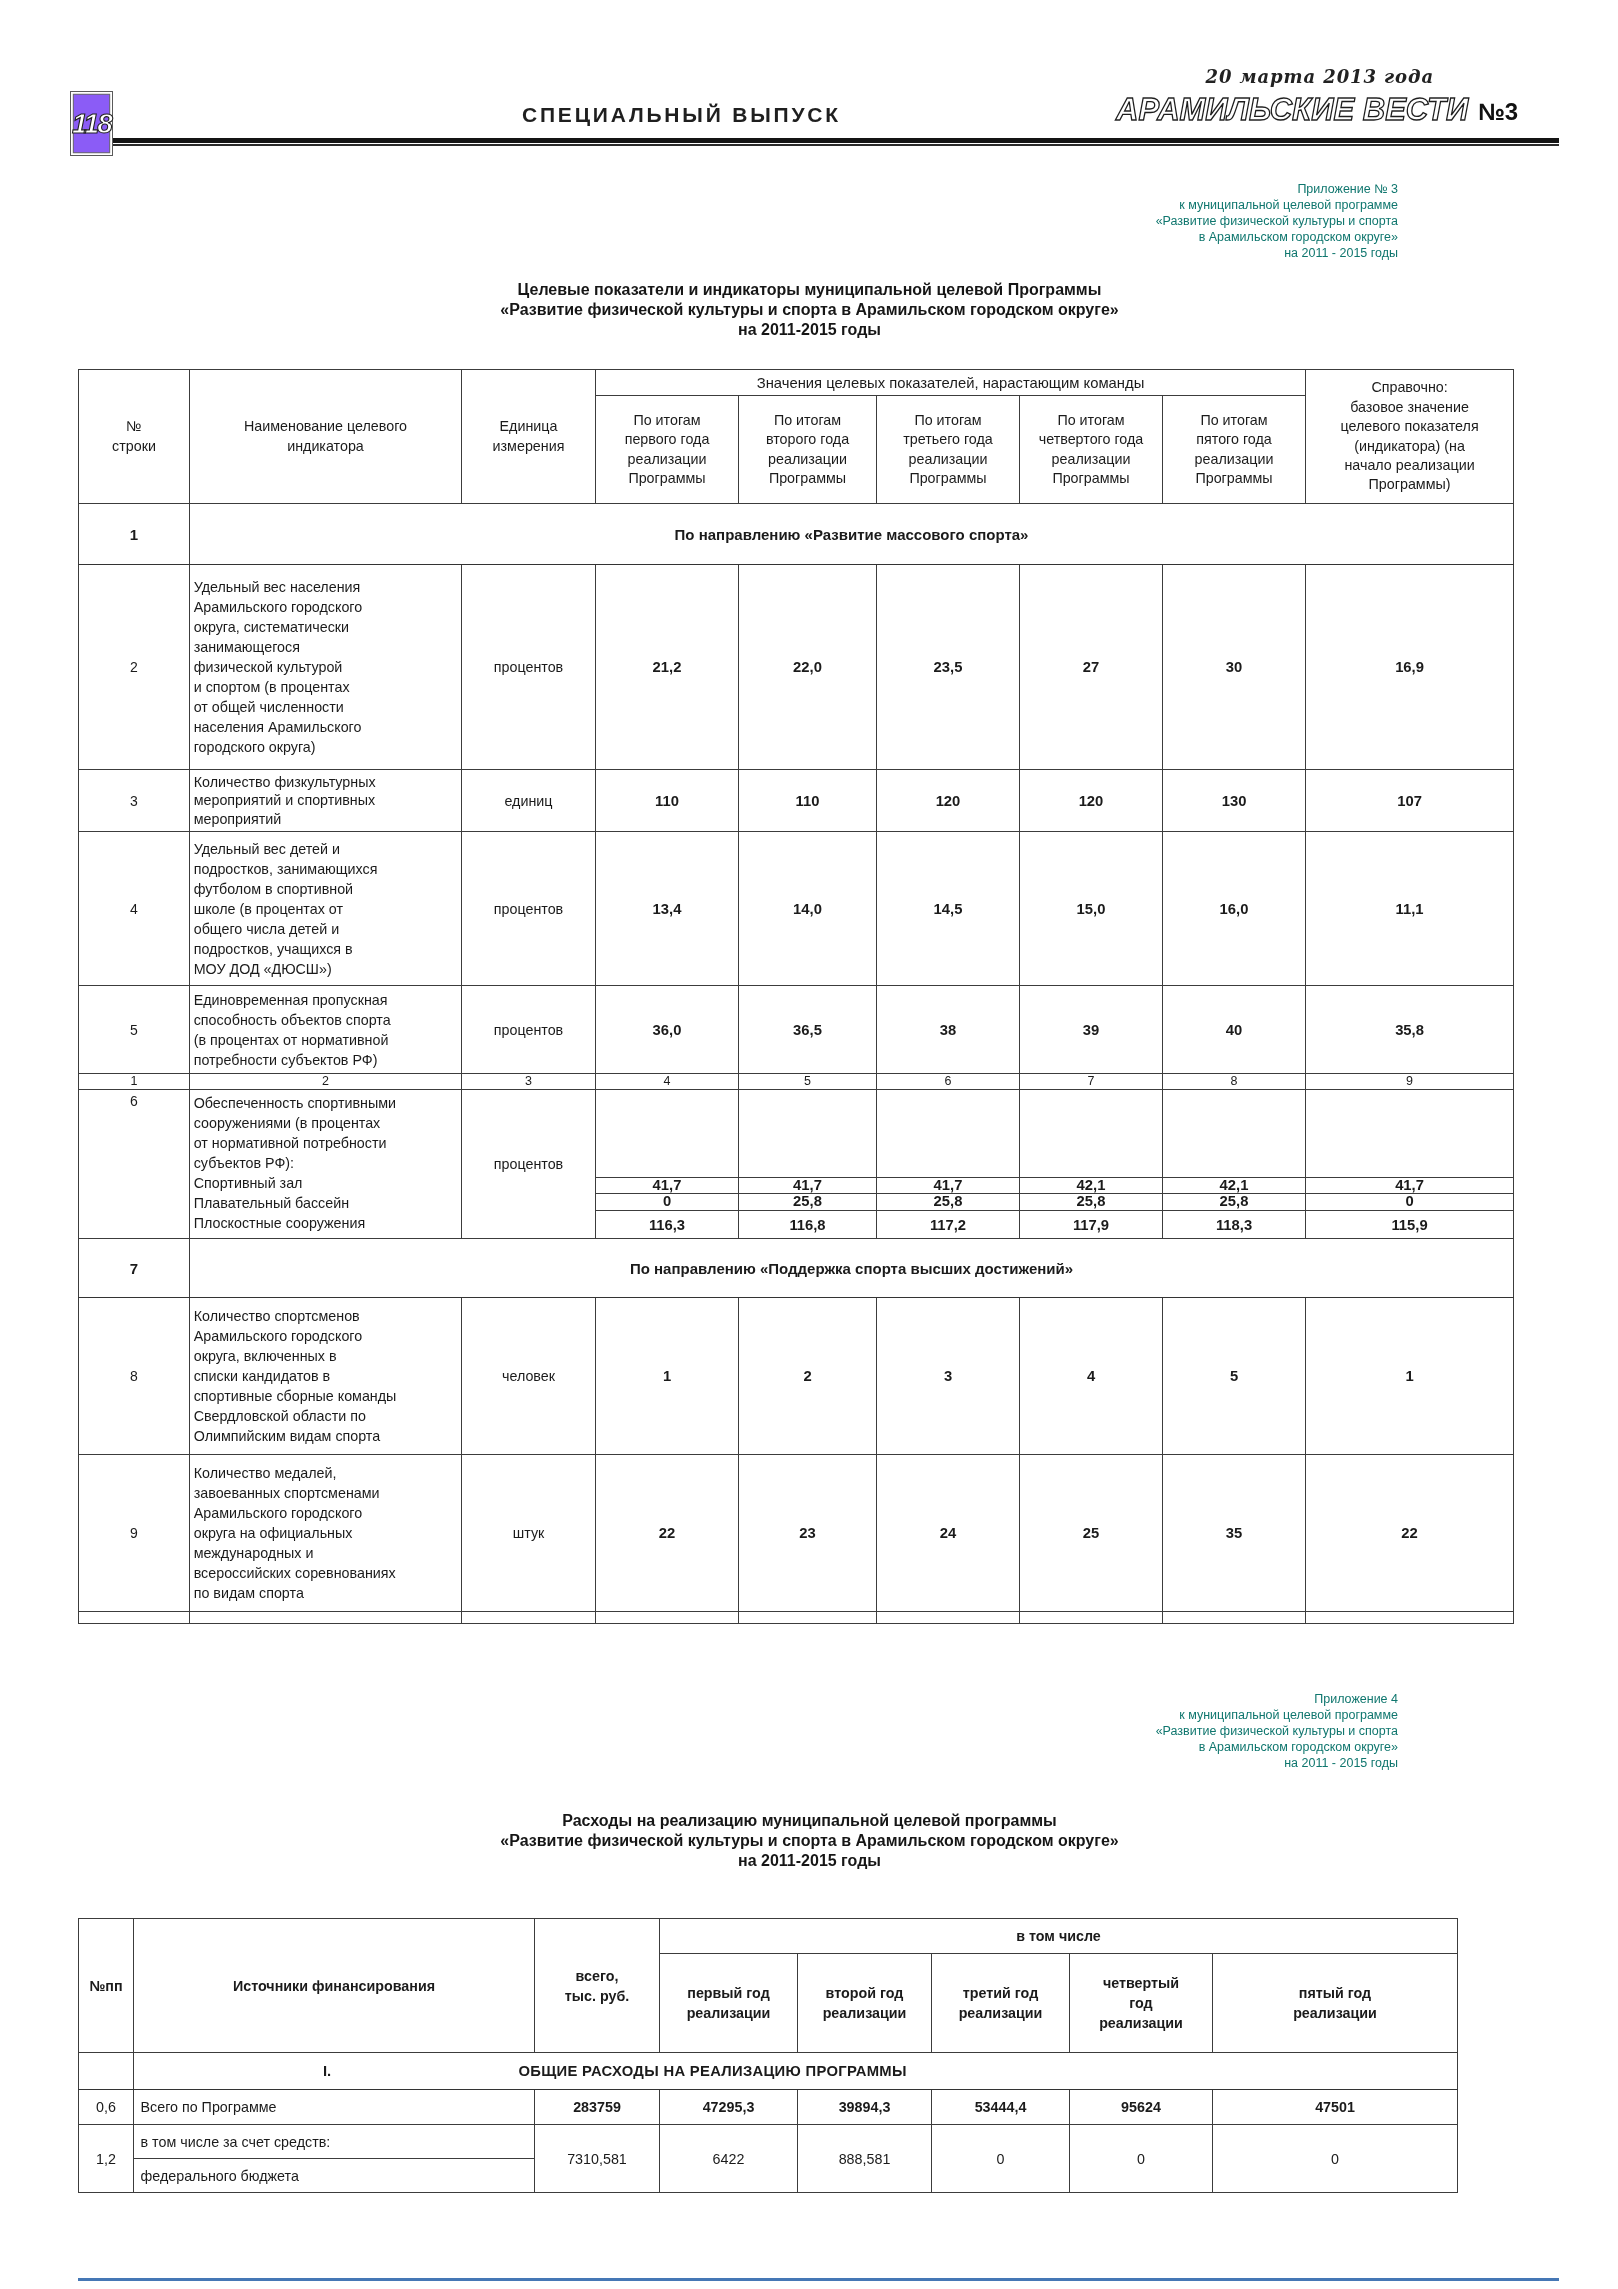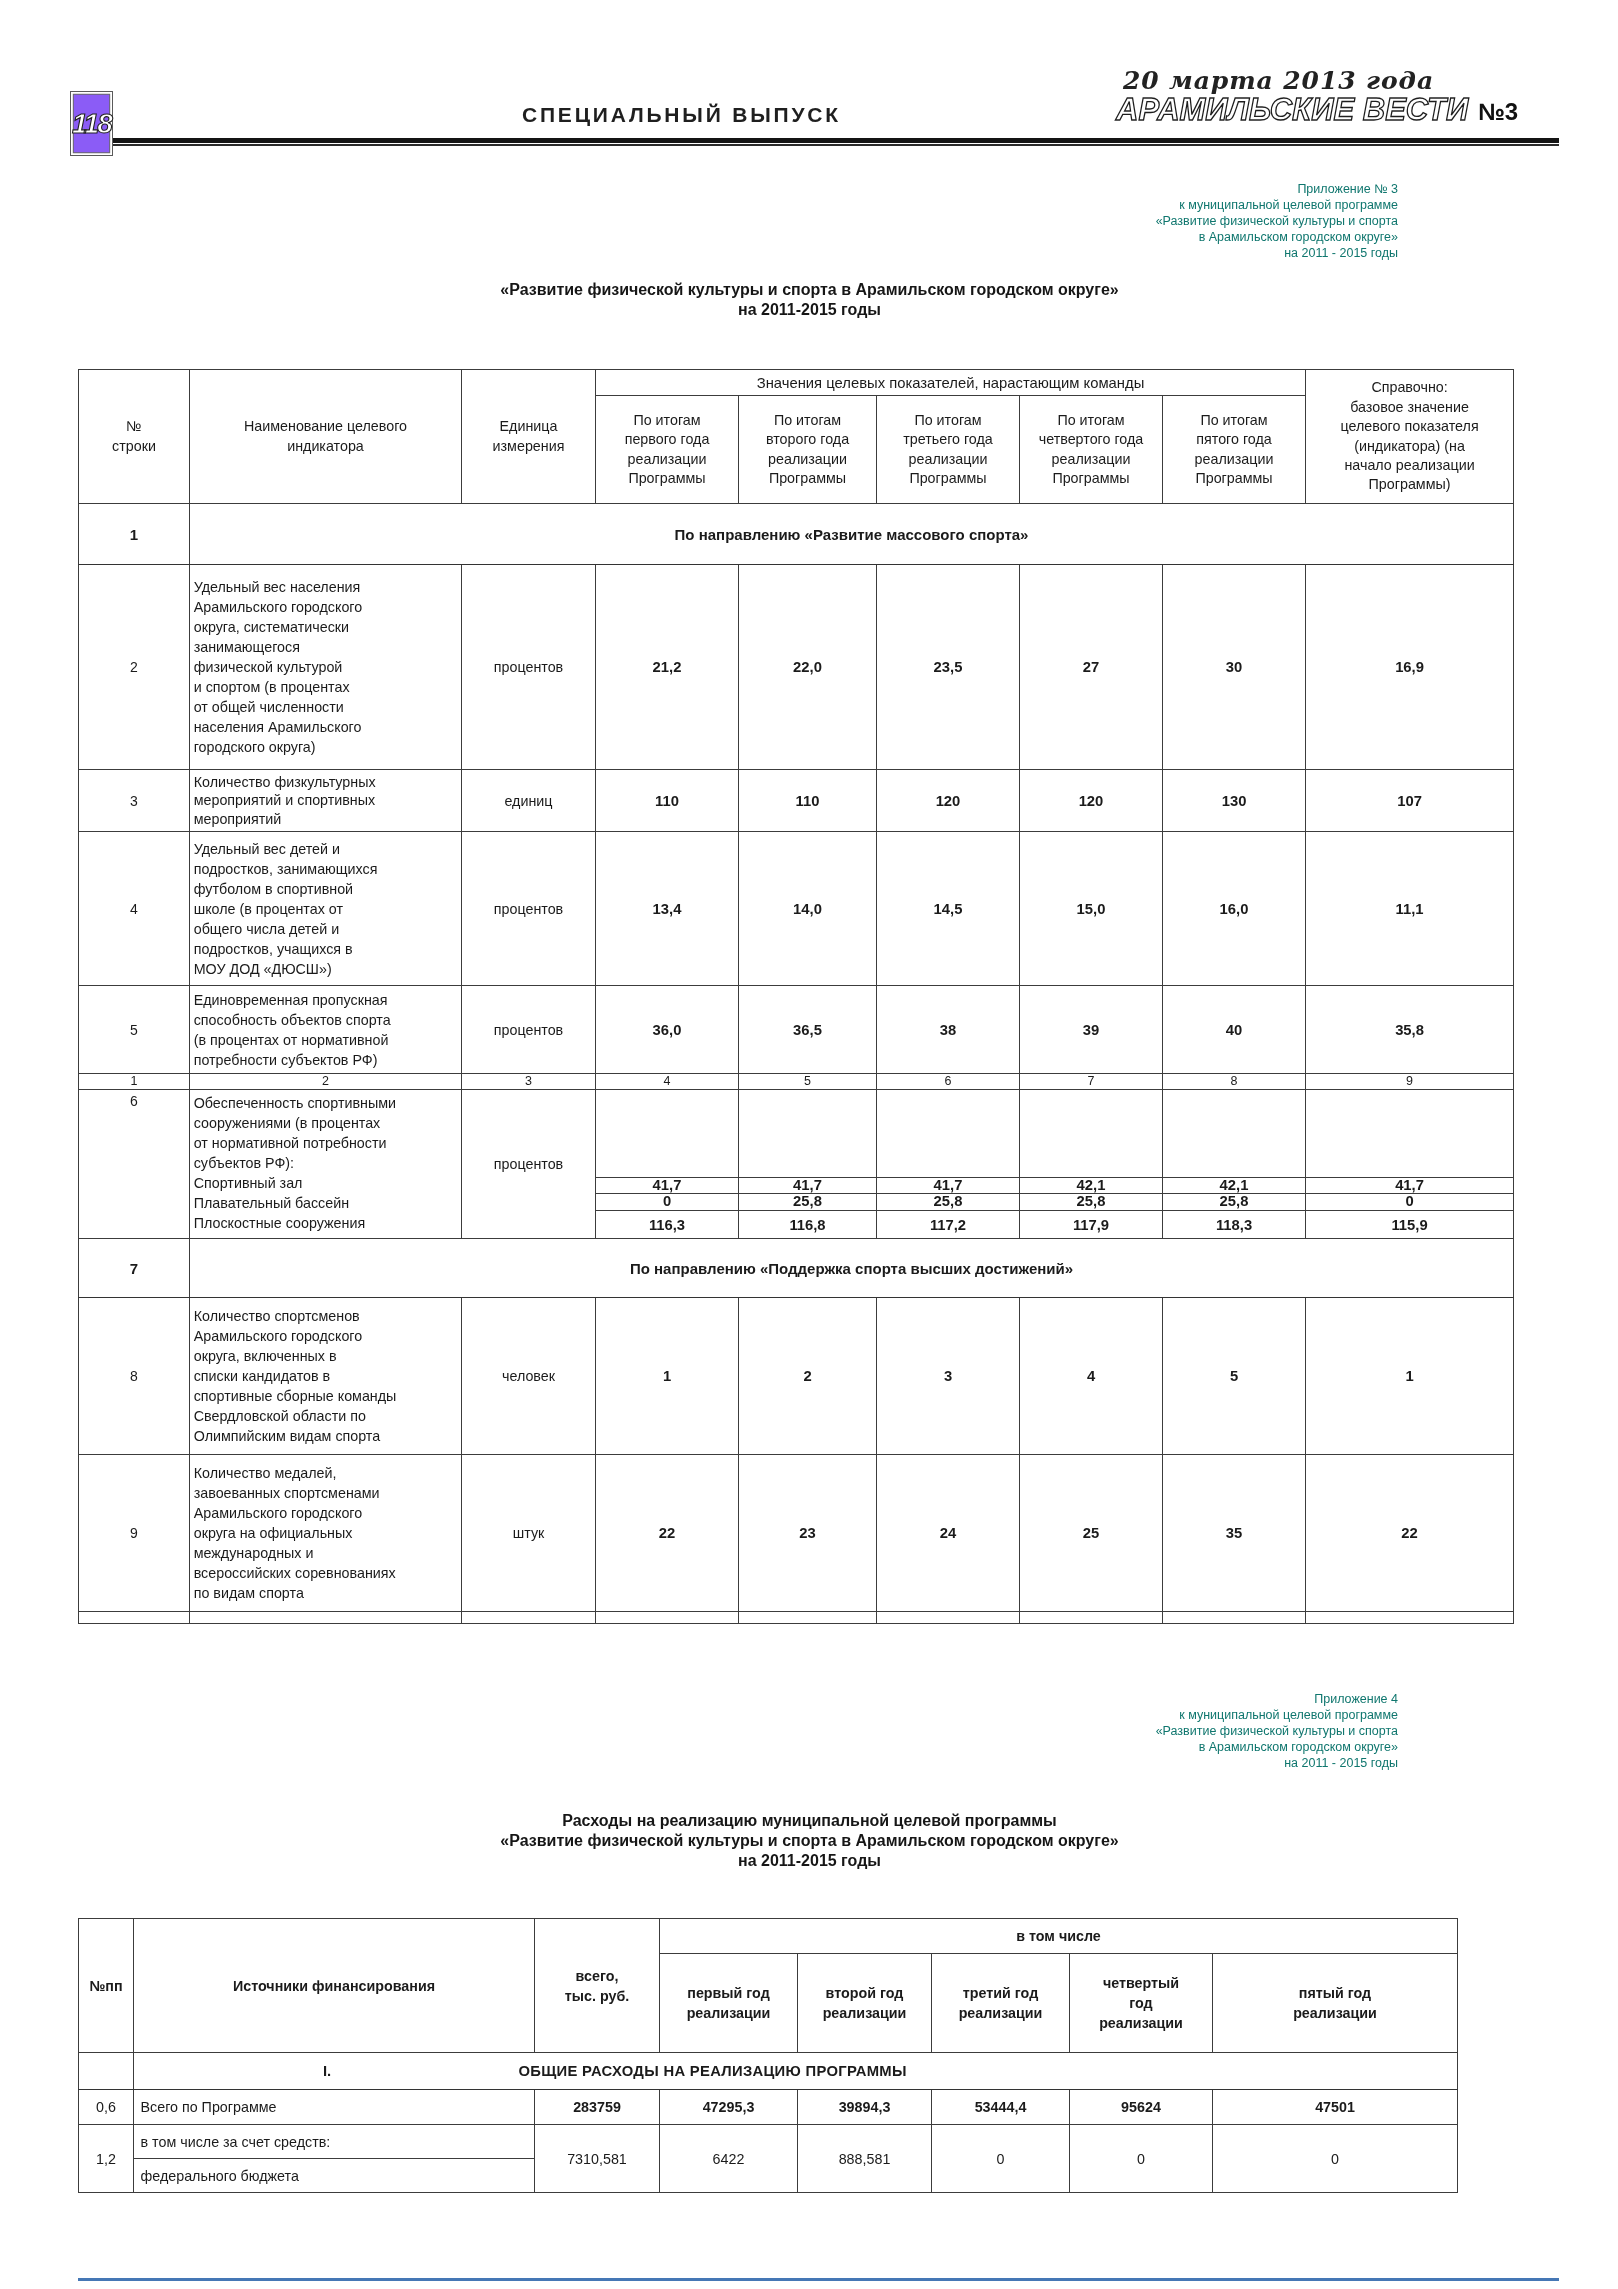--- a/index.html
+++ b/index.html
@@ -11,21 +11,21 @@
   .hdr-rule .thick{height:4.6px;background:#141414;}
   .hdr-rule .thin{height:1.8px;background:#2b2b2b;margin-top:1.8px;}
   .pagenum{position:absolute;left:70px;top:91px;width:41px;height:63px;background:#8b5cf6;
            border:0.9px solid #5a5a5a;box-shadow:inset 0 0 0 1.8px #fff, inset 0 0 0 2.8px #6a6a6a;
            display:flex;align-items:center;justify-content:center;z-index:3;}
   .pagenum-text{font-style:italic;font-weight:700;font-size:28px;color:#fff;
                 -webkit-text-stroke:1.1px #222;letter-spacing:-1.8px;}
   .seclabel{position:absolute;left:522px;top:103px;font-size:21px;font-weight:600;
             letter-spacing:2.8px;color:#1f1f1f;}
   .date{position:absolute;right:185px;top:66px;font-family:"DejaVu Serif",serif;
-        font-style:italic;font-weight:600;font-size:25px;letter-spacing:0.9px;color:#222;}
+        font-style:italic;font-weight:600;font-size:18px;letter-spacing:0.9px;color:#222;}
   .mast{position:absolute;right:101px;top:92px;white-space:nowrap;}
   .mastname{font-style:italic;font-weight:800;font-size:31px;letter-spacing:0px;
             color:#fff;-webkit-text-stroke:1.3px #1d1d1d;}
   .issue{font-weight:700;font-size:24px;color:#111;margin-left:5.5px;}
 
   
   .appx{position:absolute;text-align:right;font-size:12.5px;line-height:16px;color:#0f766e;}
   .a3{top:181px;right:221px;}
   .a4{top:1691px;right:221px;}
   .doc-title{position:absolute;left:0;width:1619px;text-align:center;
@@ -84,20 +84,21 @@
 
   <div class="appx a3">
     <div>Приложение № 3</div>
     <div>к муниципальной целевой программе</div>
     <div>«Развитие физической культуры и спорта</div>
     <div>в Арамильском городском округе»</div>
     <div>на 2011 - 2015 годы</div>
   </div>
 
   <div class="doc-title t1title">
+    <div>Целевые показатели и индикаторы муниципальной целевой Программы</div>
     <div>«Развитие физической культуры и спорта в Арамильском городском округе»</div>
     <div>на 2011-2015 годы</div>
   </div>
 
   <table class="t1">
     <colgroup>
       <col style="width:111px">
         <col style="width:272px">
         <col style="width:134px">
       <col style="width:143px">

